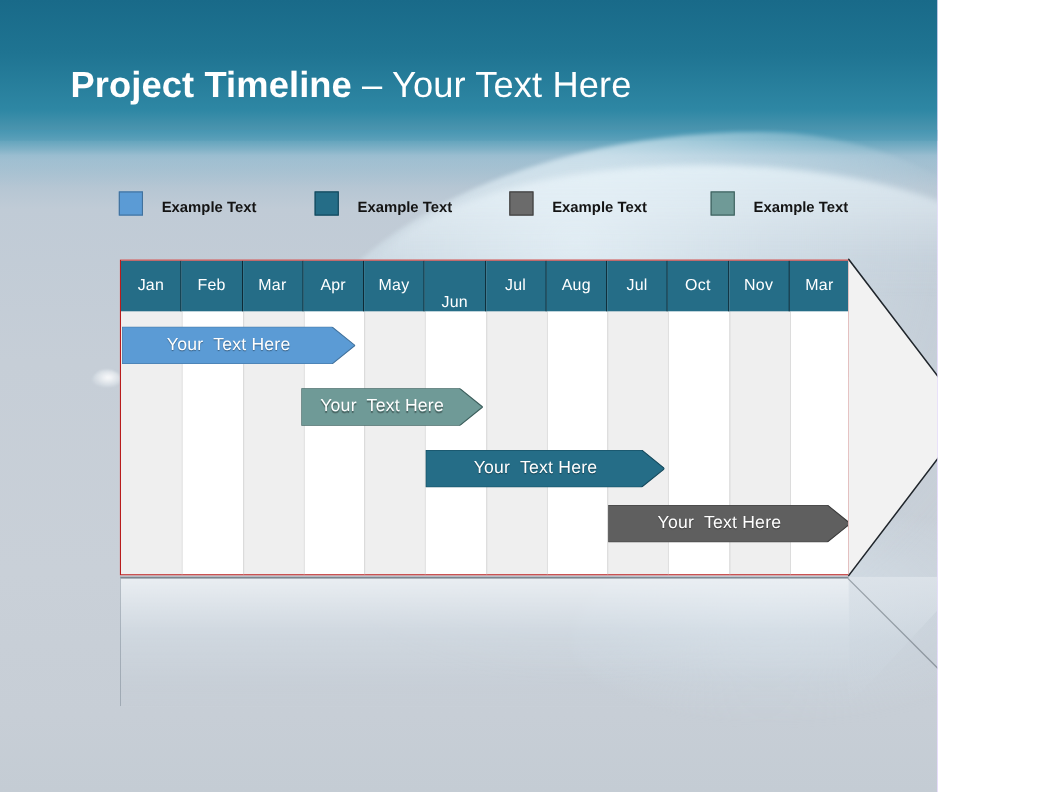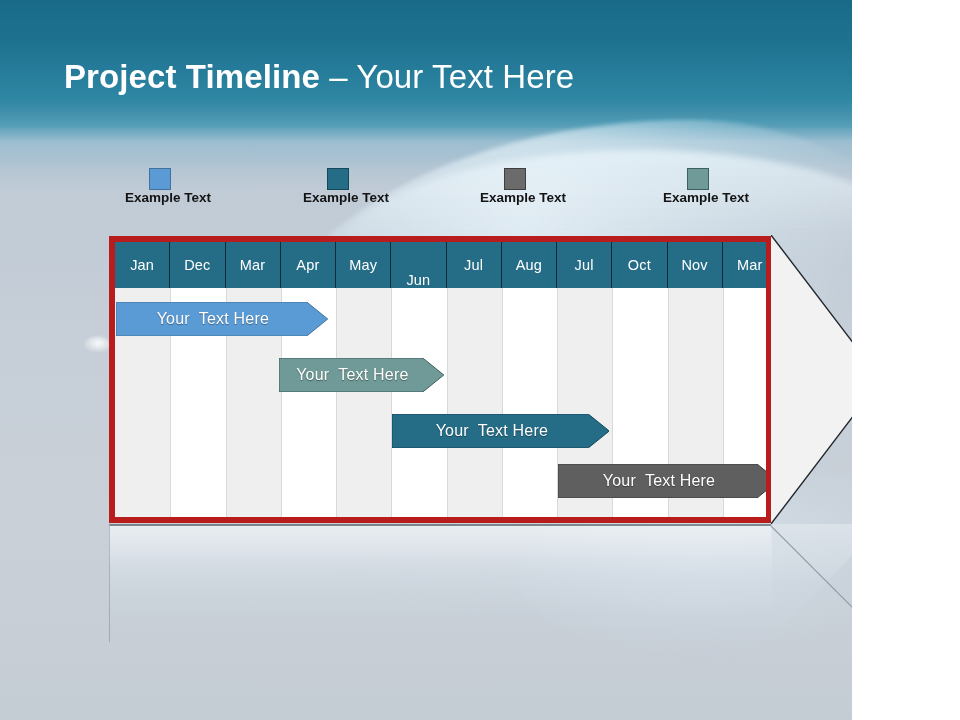--- a/index.html
+++ b/index.html
@@ -102,23 +102,22 @@
   
   .legend {
     position: absolute;
     left: 108px; top: 168px;
     width: 720px; height: 28px;
   }
   .legend-item {
     position: absolute;
     top: 0;
     display: flex;
-    align-items: center;
+    align-items: flex-end;
     height: 28px;
-    flex-direction: column;
   }
   .legend-swatch {
     width: 22px; height: 22px;
     border: 1px solid #3a4a55;
     box-sizing: border-box;
     flex: 0 0 auto;
   }
   .legend-label {
     margin-left: 17px;
     font-size: 13.5px;
@@ -131,21 +130,21 @@
   .chart {
     position: absolute;
     left: 109px; top: 236px;
     width: 771px; height: 287px;
   }
   .grid-body {
     position: absolute;
     left: 0; top: 0;
     width: 663px; height: 287px;
     box-sizing: border-box;
-    border: 6px solid #b91c1c;
+    border: 1px solid #b91c1c;
     background: #ffffff;
     overflow: hidden;
   }
   .col {
     position: absolute;
     top: 0;
     height: 100%;
     box-sizing: border-box;
   }
   .col.shade { background: #efefef; }
@@ -309,21 +308,21 @@
           <div class="col-sep" style="left: 442px;"></div>
           <div class="col-sep" style="left: 497.25px;"></div>
           <div class="col-sep" style="left: 552.5px;"></div>
           <div class="col-sep" style="left: 607.75px;"></div>
         </div>
       <div id="headers">
           <div class="col-head" style="left: 0px; width: 55.25px;">
             <span class="m">Jan</span>
           </div>
           <div class="col-head" style="left: 55.25px; width: 55.25px;">
-            <span class="m">Dec</span>
+            <span class="m">Feb</span>
           </div>
           <div class="col-head" style="left: 110.5px; width: 55.25px;">
             <span class="m">Mar</span>
           </div>
           <div class="col-head" style="left: 165.75px; width: 55.25px;">
             <span class="m">Apr</span>
           </div>
           <div class="col-head" style="left: 221px; width: 55.25px;">
             <span class="m">May</span>
           </div>

